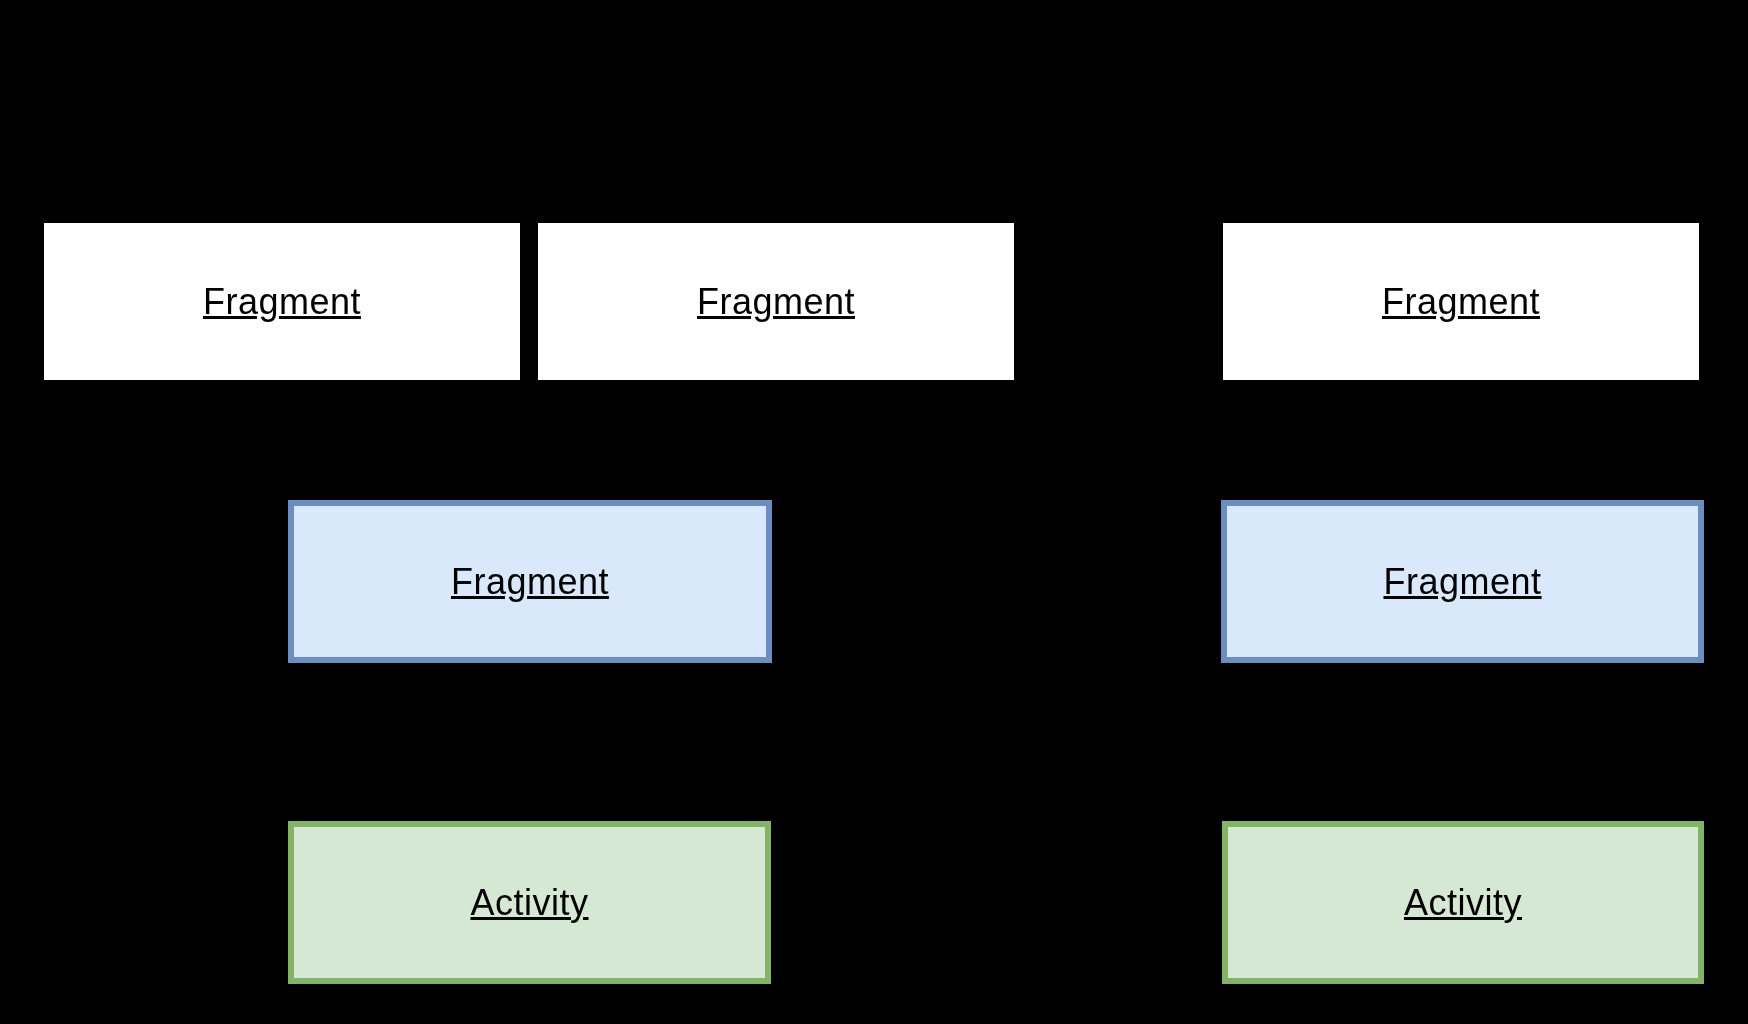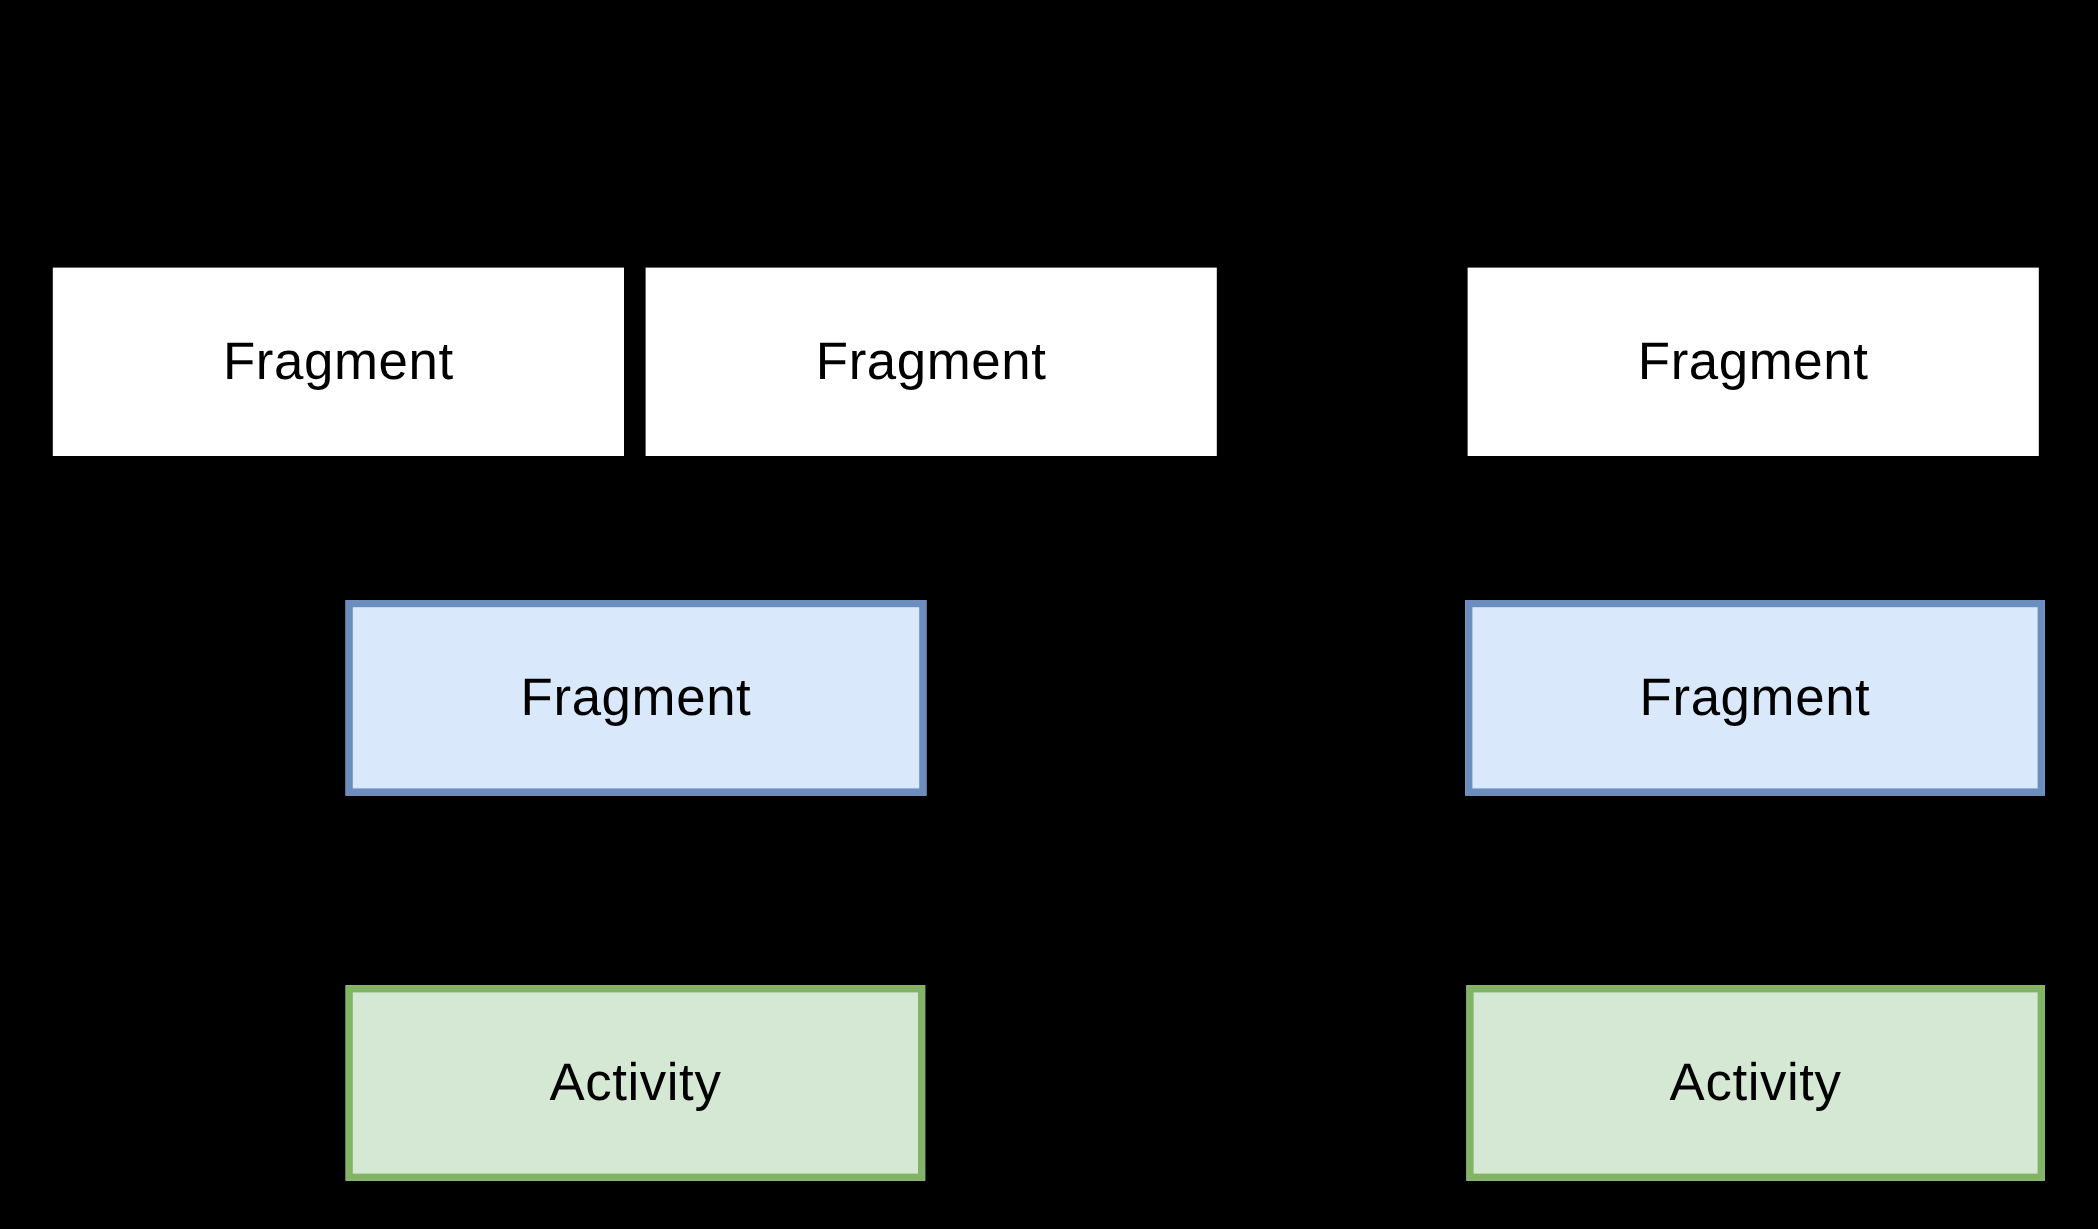--- a/index.html
+++ b/index.html
@@ -16,25 +16,26 @@
     font-family: "Liberation Sans", sans-serif;
   }
   .node {
     position: absolute;
     box-sizing: border-box;
     display: flex;
     align-items: center;
     justify-content: center;
   }
   .node-label {
-    font-size: 44px;
+    font-size: 36px;
     line-height: 1;
     font-weight: 400;
     letter-spacing: 0.5px;
     white-space: nowrap;
+    text-decoration: underline;
   }
   
   #n0 { left: 44px;   top: 223px; width: 476px; height: 157px; }
   #n1 { left: 538px;  top: 223px; width: 476px; height: 157px; }
   #n2 { left: 1223px; top: 223px; width: 476px; height: 157px; }
   #n3 { left: 288px;  top: 500px; width: 484px; height: 163px; }
   #n4 { left: 1221px; top: 500px; width: 483px; height: 163px; }
   #n5 { left: 288px;  top: 821px; width: 483px; height: 163px; }
   #n6 { left: 1222px; top: 821px; width: 482px; height: 163px; }
 </style>

